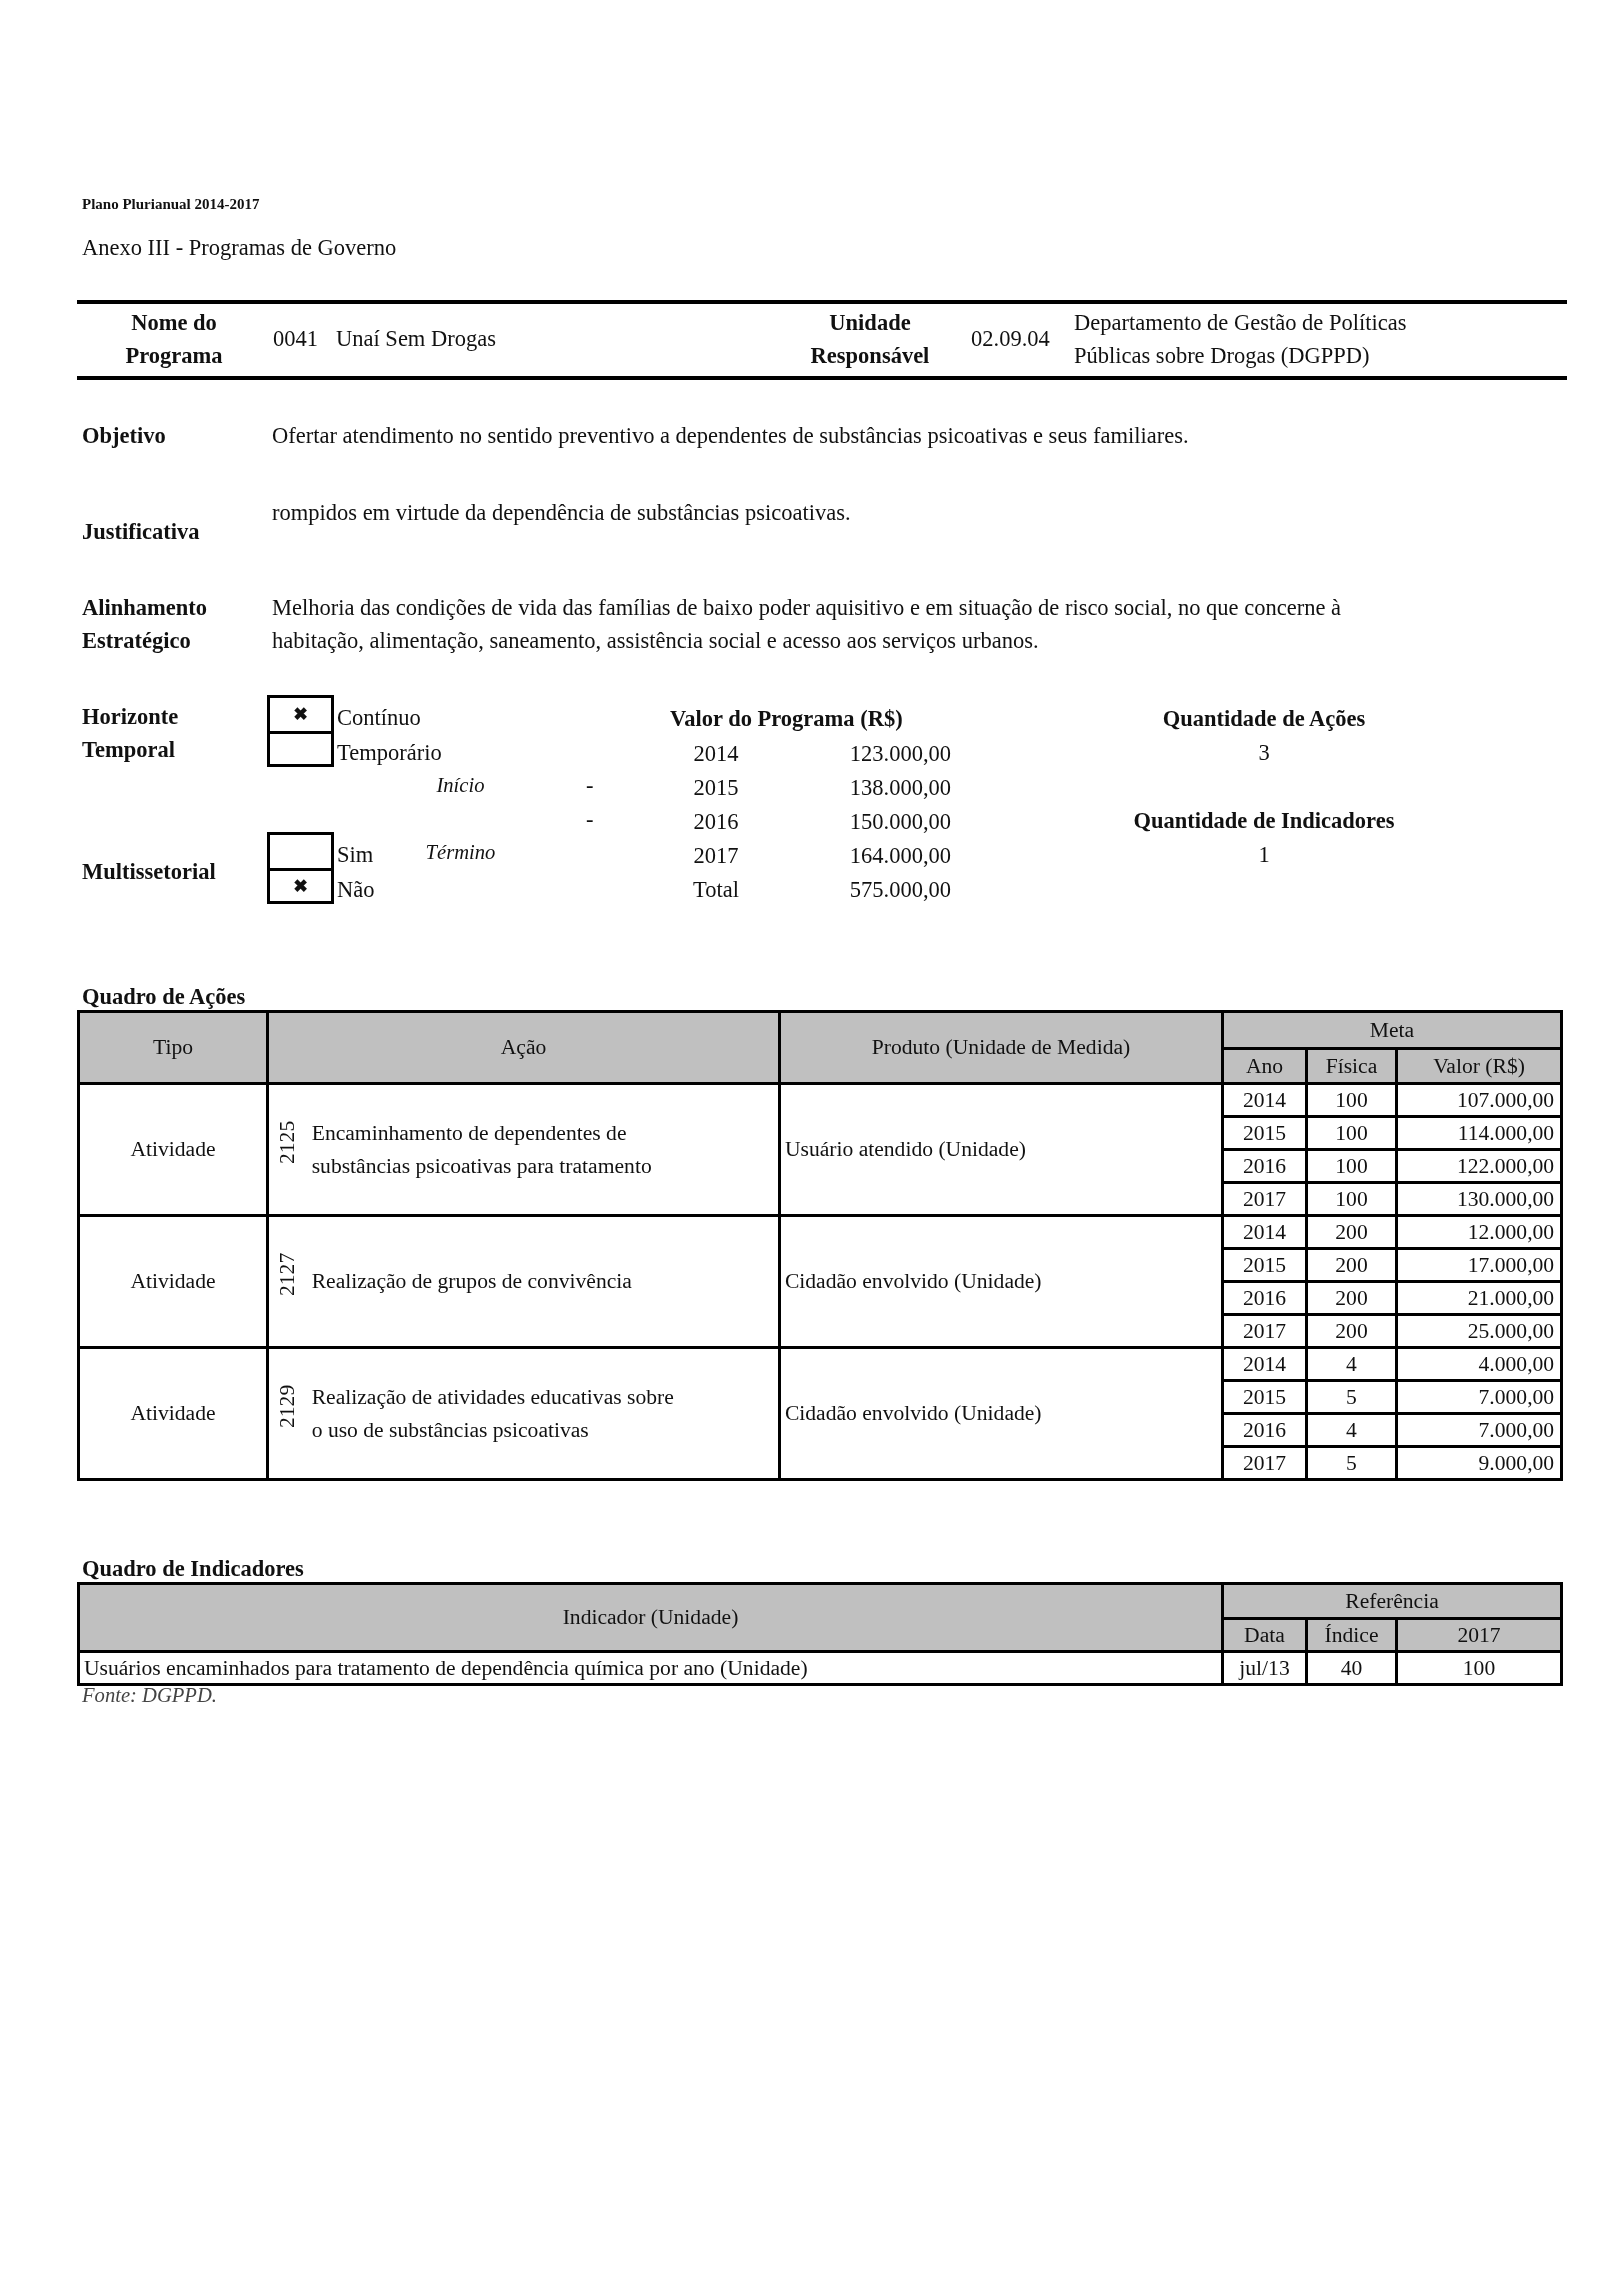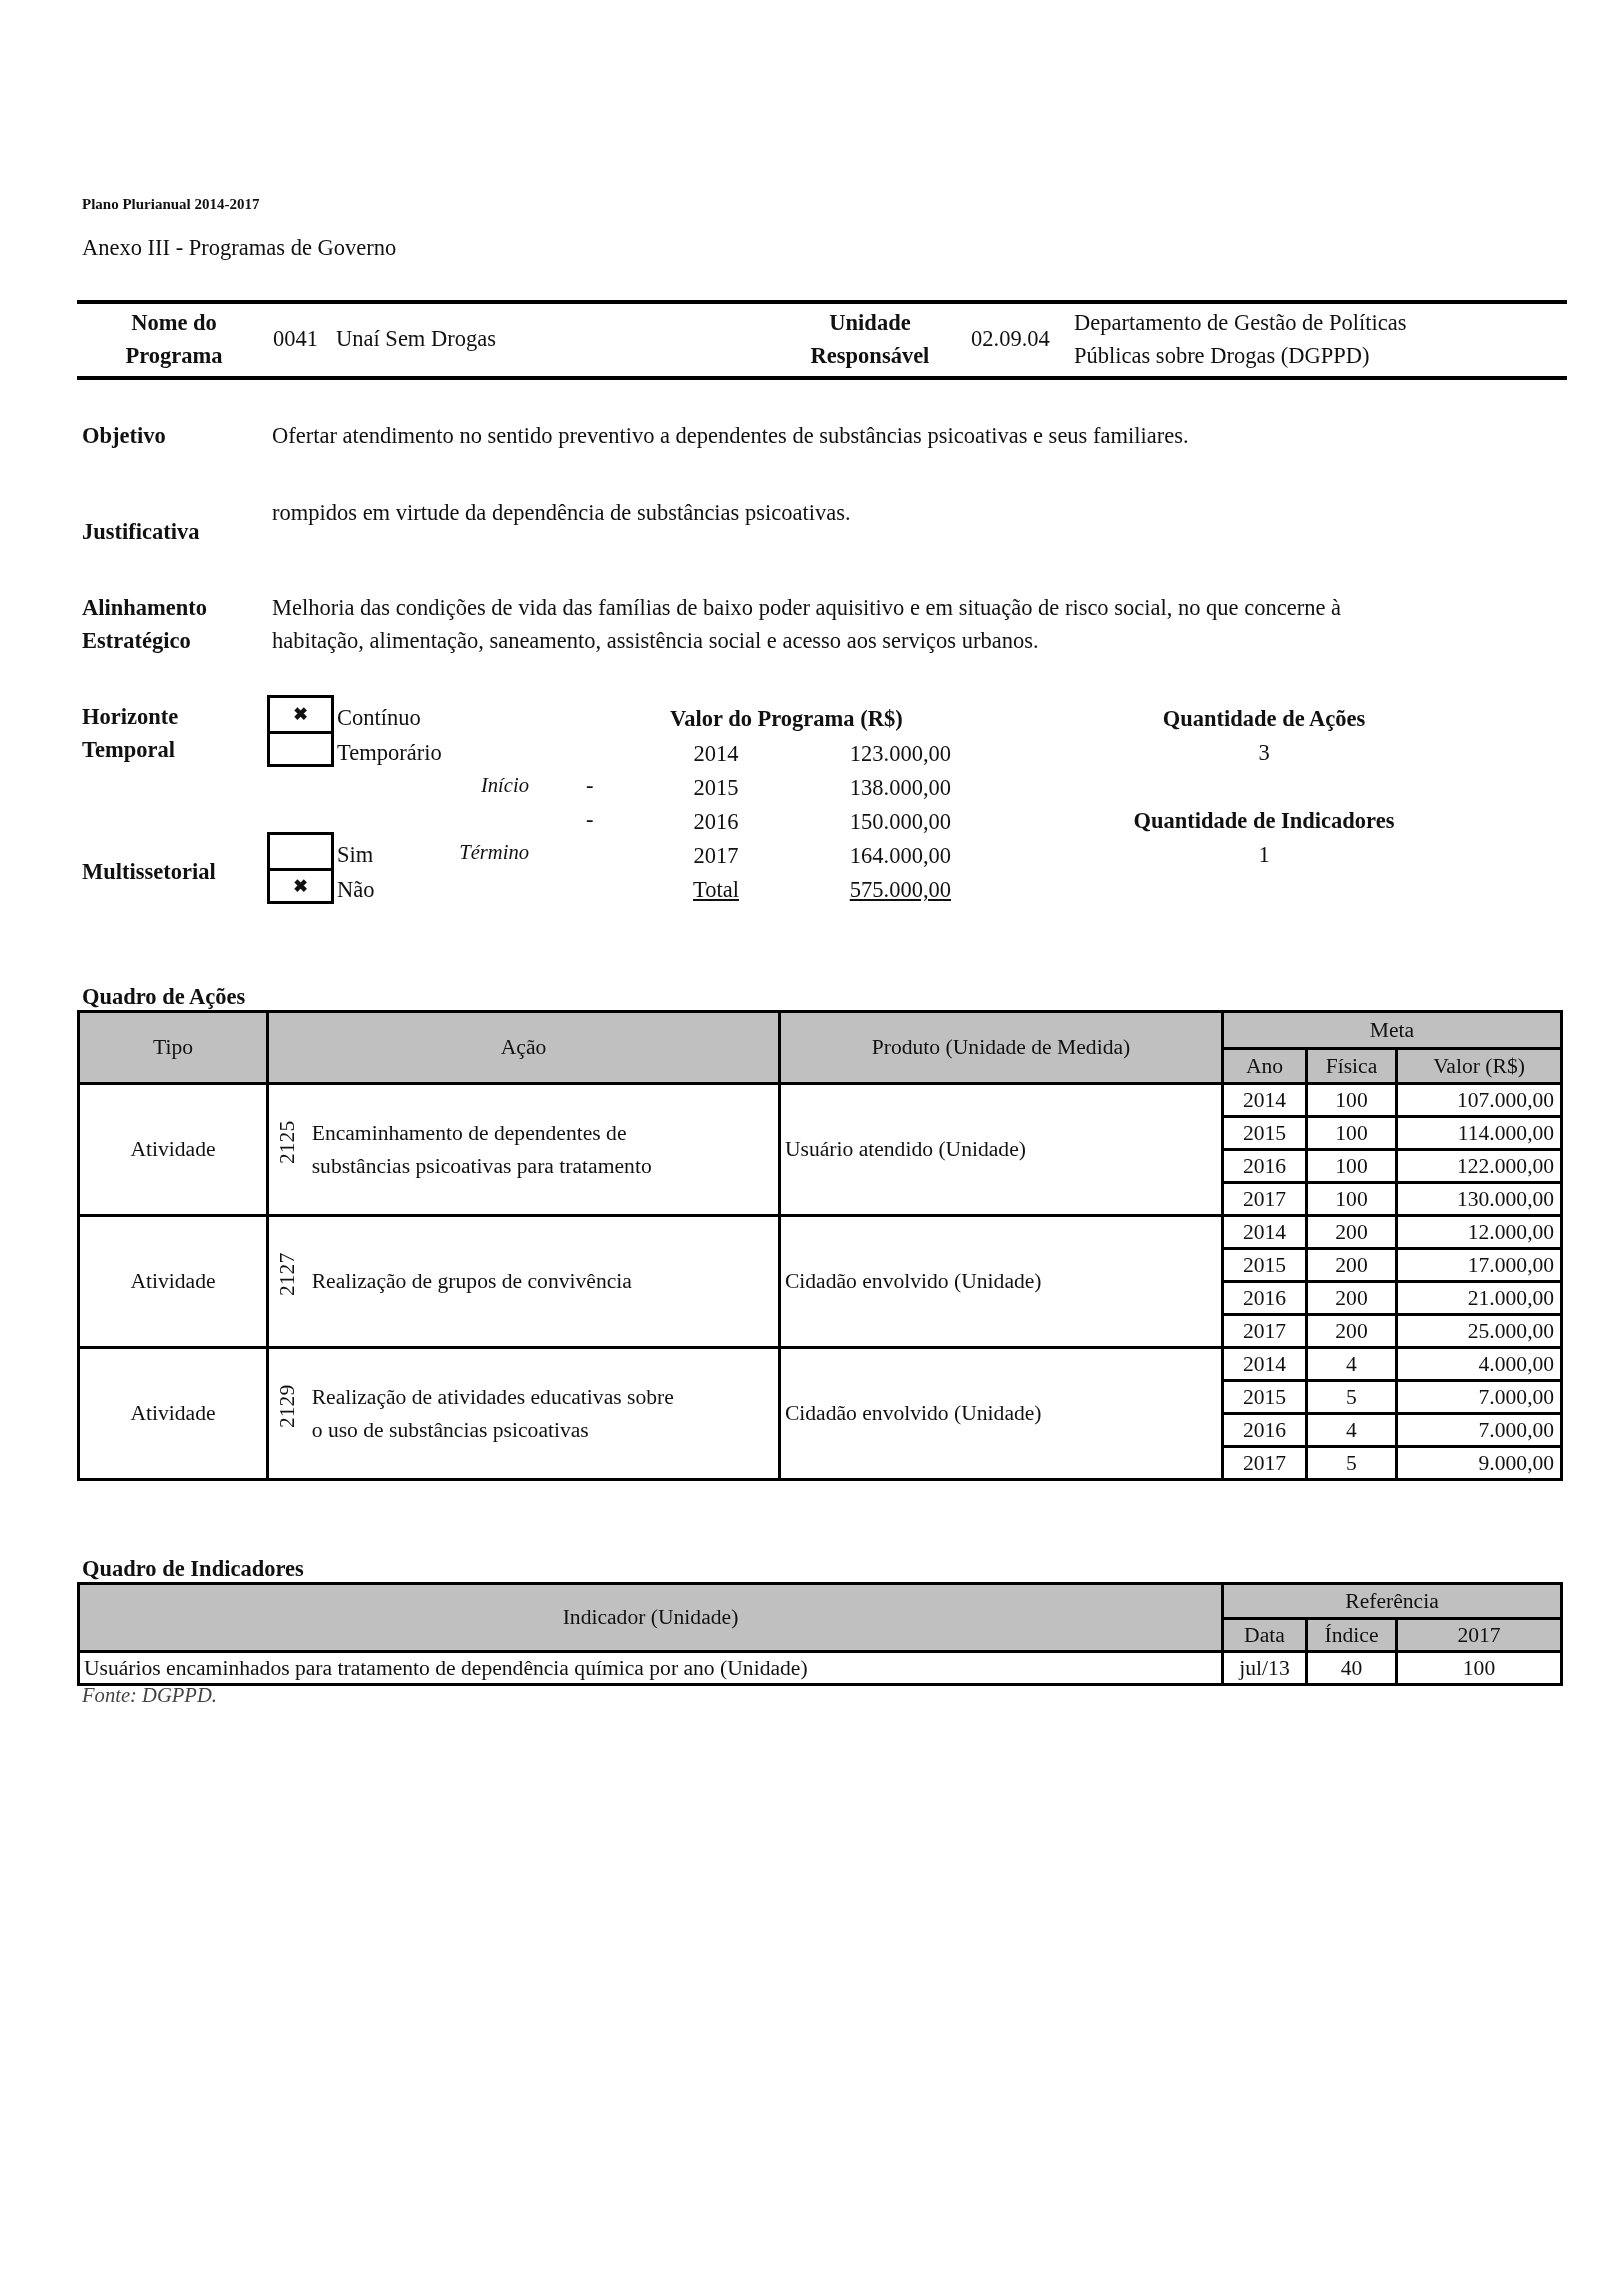--- a/index.html
+++ b/index.html
@@ -6,21 +6,21 @@
   body { width: 1620px; height: 2293px; position: relative; overflow: hidden;
          font-family: "Liberation Serif", "DejaVu Serif", serif; color: #111; }
   .abs { position: absolute; }
   .t22 { font-size: 22.5px; line-height: 33px; }
   .title { left: 82px; top: 196px; font-size: 15px; font-weight: bold; text-align: center; }
   .subtitle { left: 82px; top: 235px; font-size: 22.5px; }
   .hline { position: absolute; left: 77px; width: 1490px; height: 3.9px; background: #000; }
   .lbl { font-weight: bold; font-size: 22.5px; line-height: 33px; }
   .center { text-align: center; }
   .right { text-align: right; }
-  .italic { font-style: italic; }
+  .italic { font-style: italic; text-align: center; }
 
   .cb { position: absolute; left: 267px; width: 67px; border: 3.9px solid #000; box-sizing: border-box; background: #fff; }
   .cb-cell { height: 33px; box-sizing: border-box; display: flex; align-items: center; justify-content: center; font-size: 17.6px; font-weight: bold; }
   .cb-cell + .cb-cell { border-top: 3.9px solid #000; }
 
   table.grid { position: absolute; border-collapse: collapse; table-layout: fixed; font-size: 21.6px; }
   table.grid td, table.grid th { border: 3.9px solid #000; padding: 0 3.9px; font-weight: normal; box-sizing: border-box; }
   table.grid th { background: #c0c0c0; text-align: center; }
   table.grid td.meta { border-width: 3.9px; height: 33px; padding: 0 5.9px; }
   .code { display: inline-block; transform: rotate(-90deg); font-size: 21.6px; width: 29px; text-align: center; }
@@ -105,21 +105,21 @@
     <span class="t22 right" style="width:186px;">138.000,00</span>
   </div>
   <div style="display:flex; height:34px; align-items:center;">
     <span class="t22 center" style="width:98px;">2016</span>
     <span class="t22 right" style="width:186px;">150.000,00</span>
   </div>
   <div style="display:flex; height:34px; align-items:center;">
     <span class="t22 center" style="width:98px;">2017</span>
     <span class="t22 right" style="width:186px;">164.000,00</span>
   </div>
-  <div style="display:flex; height:34px; align-items:center;text-decoration:underline;">
+  <div style="display:flex; height:34px; align-items:center;">
     <span class="t22 center" style="width:98px;">Total</span>
     <span class="t22 right" style="width:186px;">575.000,00</span>
   </div>
 </div>
 
 <div class="abs lbl center" style="left:1068px; top:702px; width:392px;">Quantidade de Ações</div>
 <div class="abs t22 center" style="left:1068px; top:736px; width:392px;">3</div>
 <div class="abs lbl center" style="left:1068px; top:804px; width:392px;">Quantidade de Indicadores</div>
 <div class="abs t22 center" style="left:1068px; top:838px; width:392px;">1</div>
 

